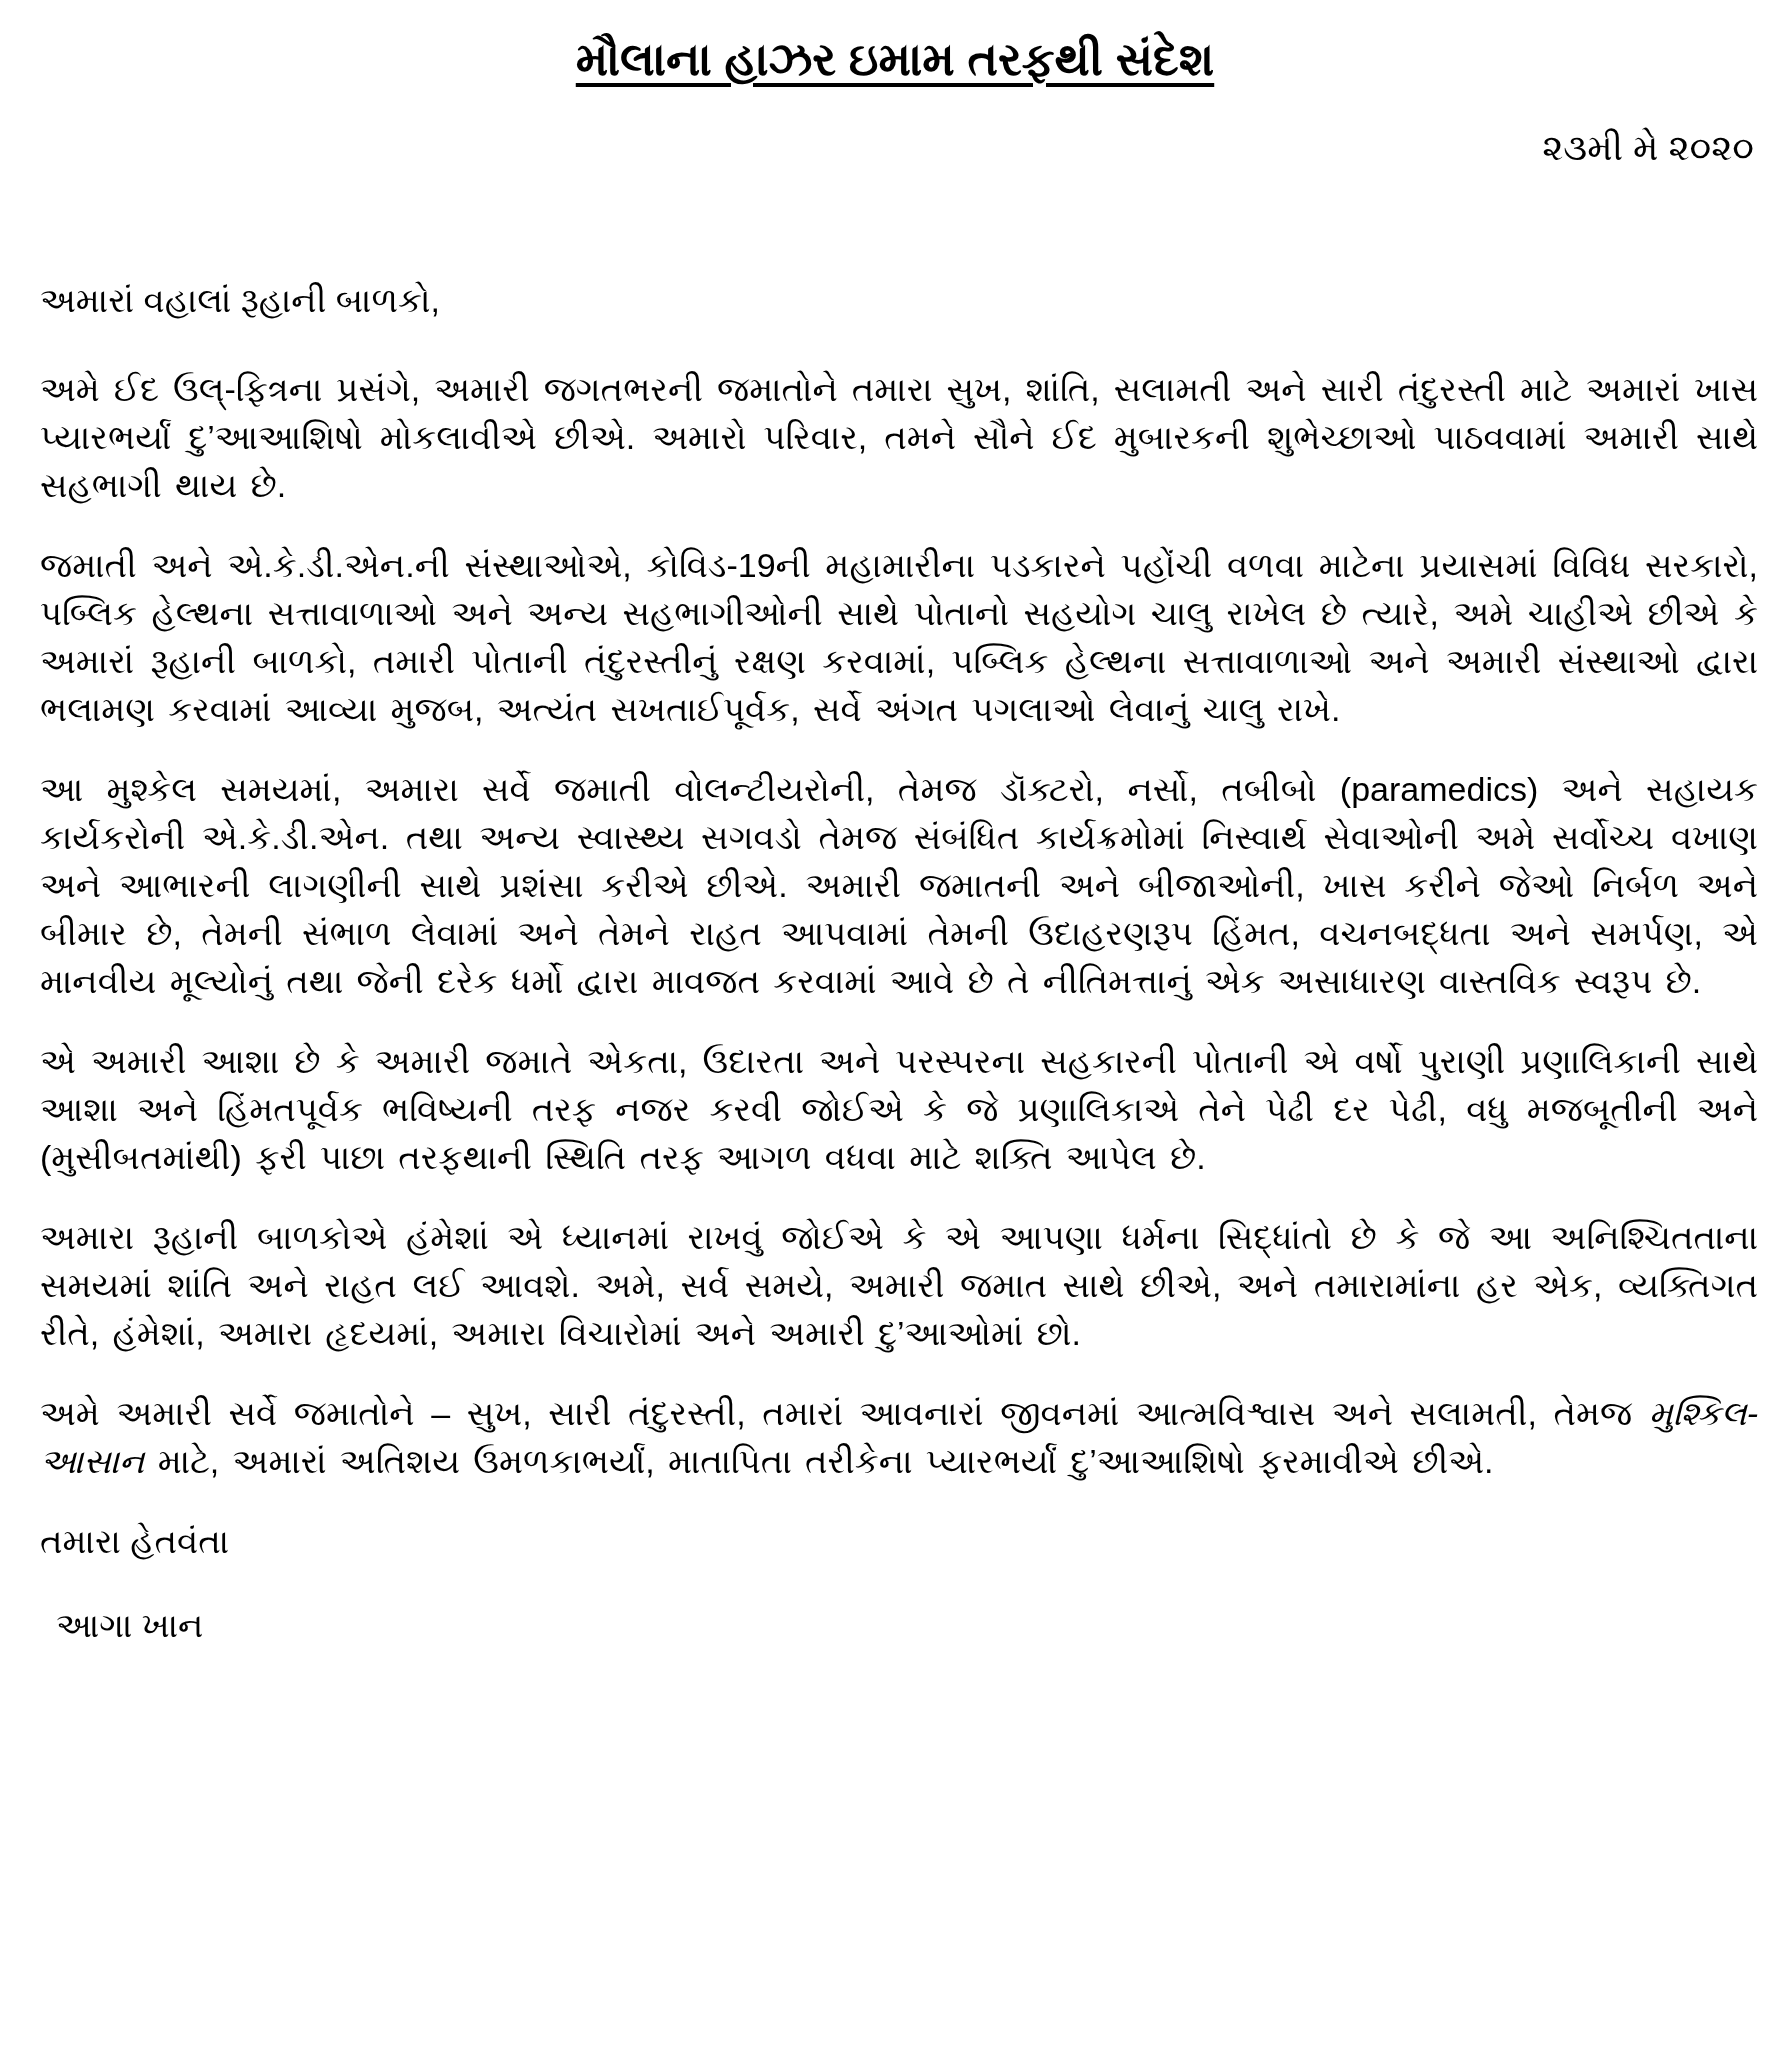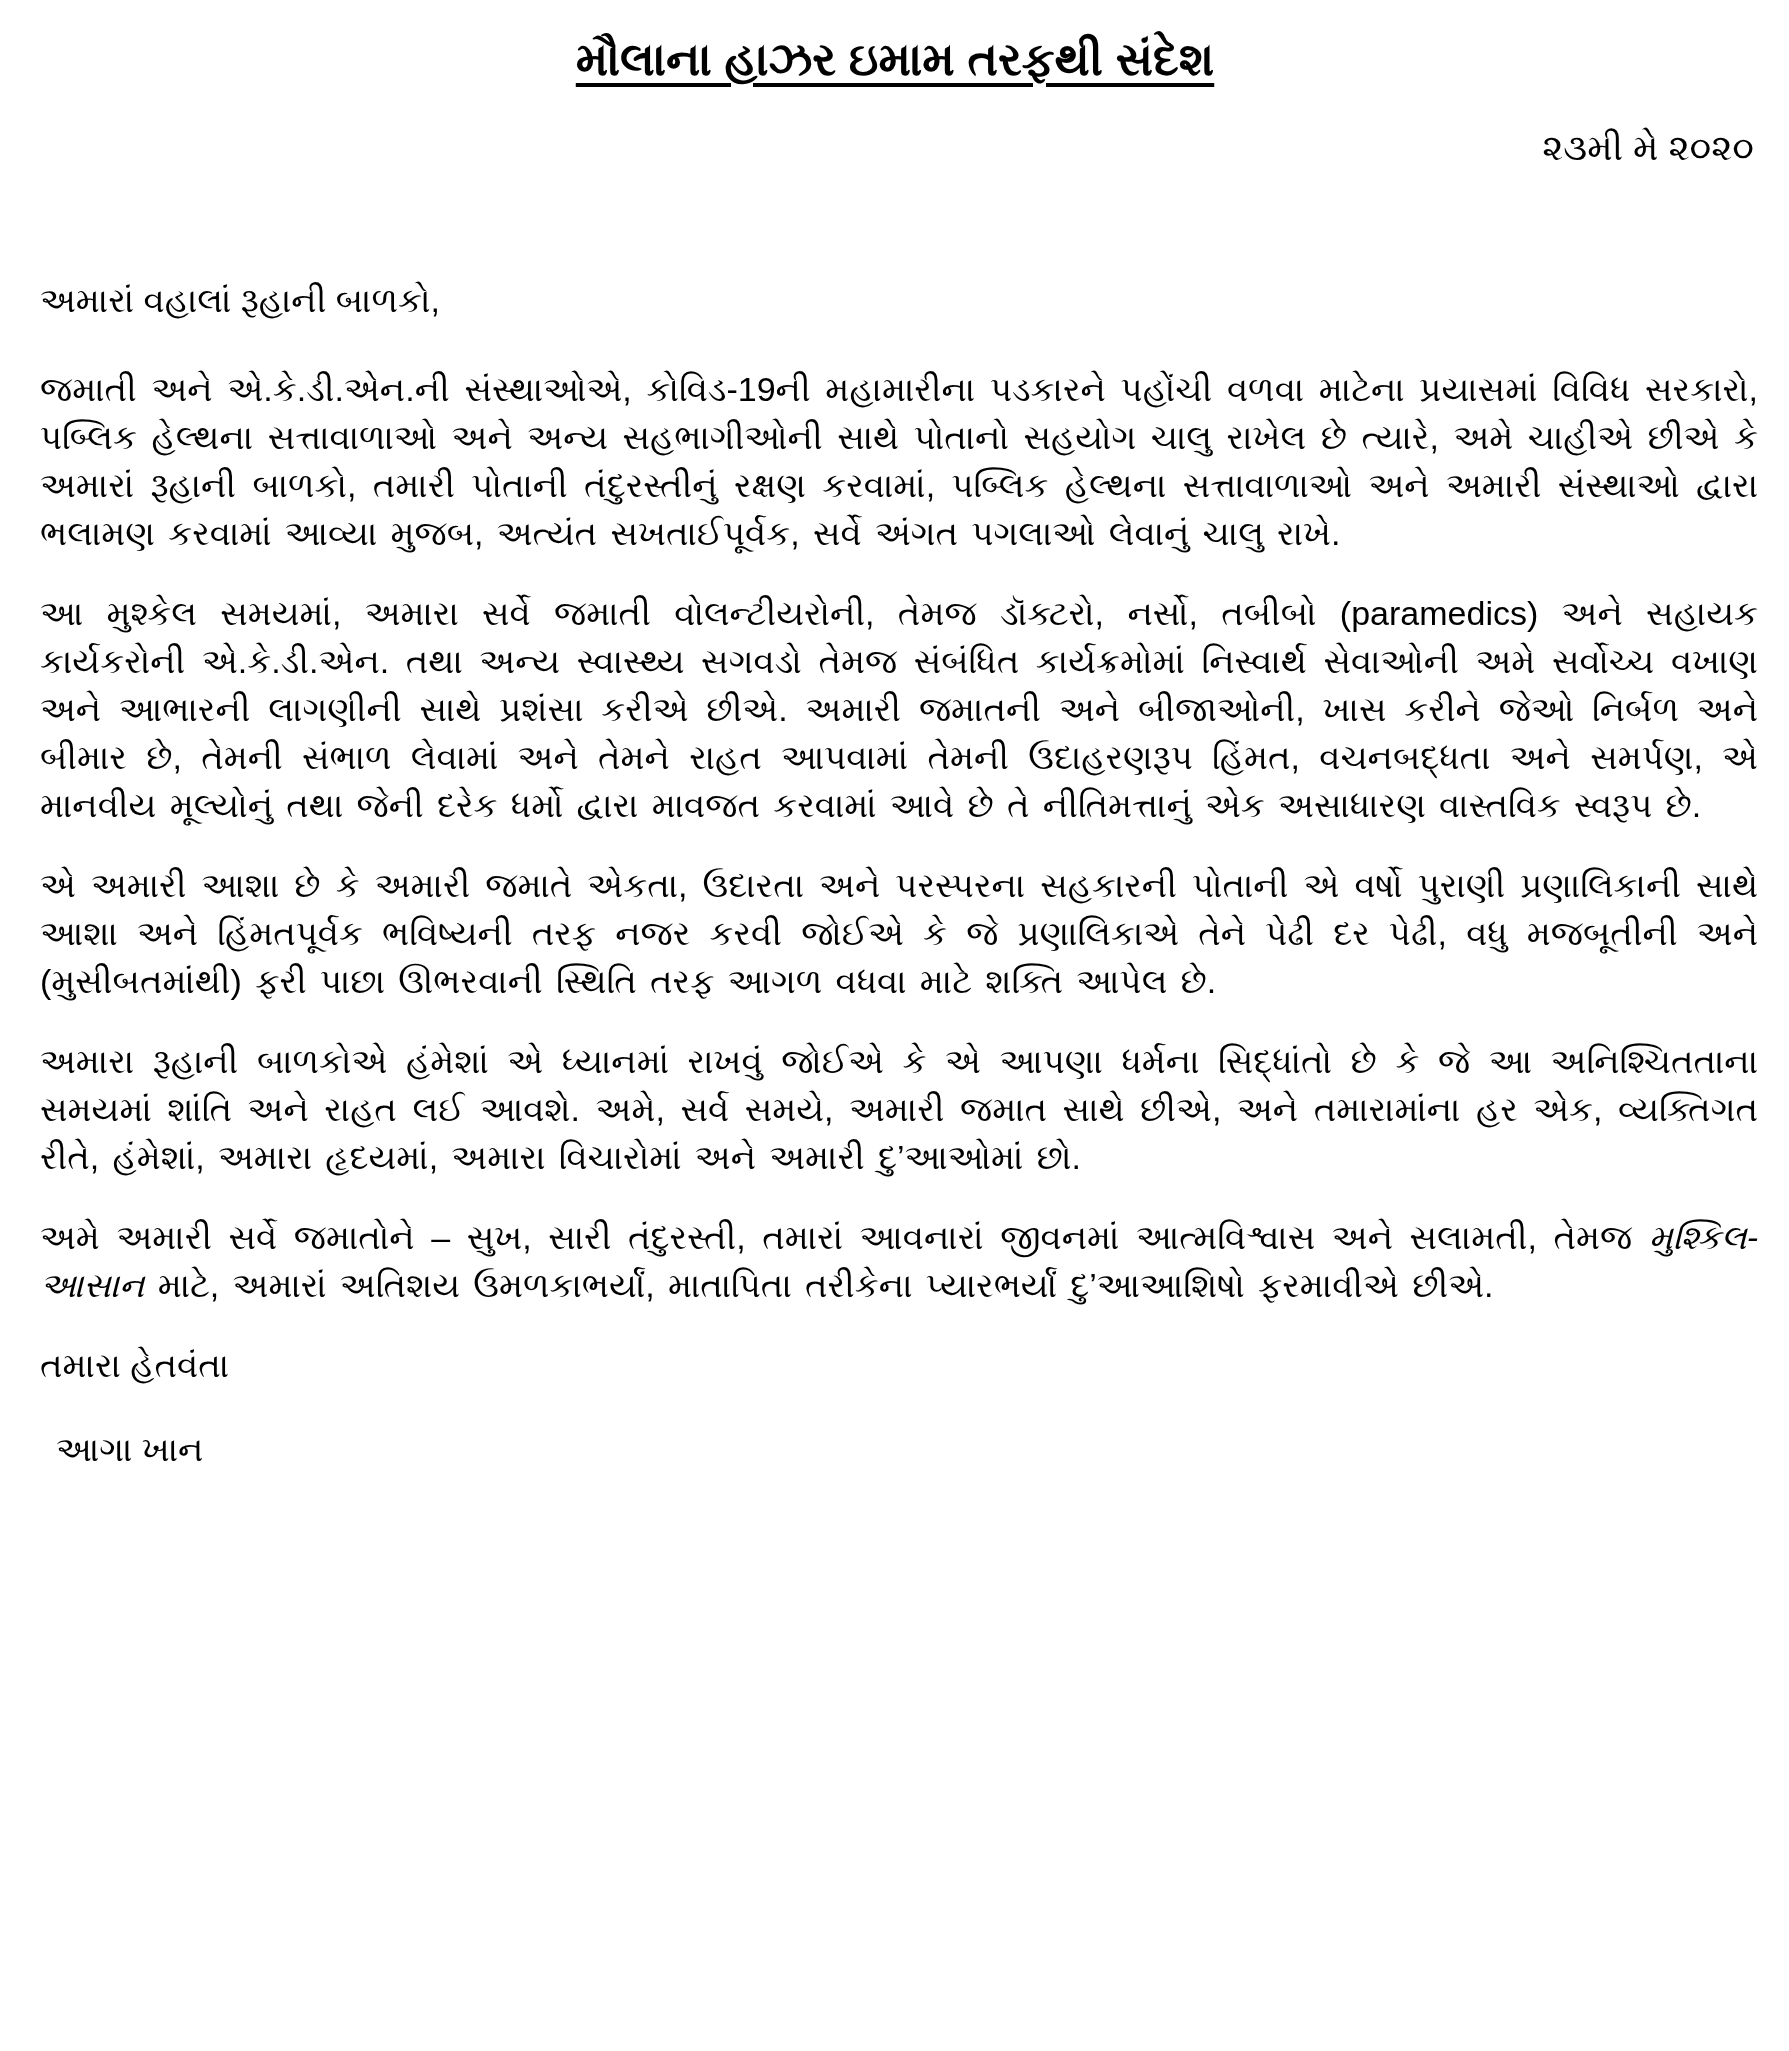--- a/index.html
+++ b/index.html
@@ -86,23 +86,24 @@
 <div class="page">
   <h1 class="title">
     <span>મૌલાના હાઝર ઇમામ તરફથી સંદેશ</span>
   </h1>
 
   <p class="date">૨૩મી મે ૨૦૨૦</p>
 
   <div class="body">
     <p class="salutation">અમારાં વહાલાં રૂહાની બાળકો,</p>
 
+    <p class="para">અમે ઈદ ઉલ્-ફિત્રના પ્રસંગે, અમારી જગતભરની જમાતોને તમારા સુખ, શાંતિ, સલામતી અને સારી તંદુરસ્તી માટે અમારાં ખાસ પ્યારભર્યાં દુ’આઆશિષો મોકલાવીએ છીએ. અમારો પરિવાર, તમને સૌને ઈદ મુબારકની શુભેચ્છાઓ પાઠવવામાં અમારી સાથે સહભાગી થાય છે.</p>
     <p class="para">જમાતી અને એ.કે.ડી.એન.ની સંસ્થાઓએ, કોવિડ-19ની મહામારીના પડકારને પહોંચી વળવા માટેના પ્રયાસમાં વિવિધ સરકારો, પબ્લિક હેલ્થના સત્તાવાળાઓ અને અન્ય સહભાગીઓની સાથે પોતાનો સહયોગ ચાલુ રાખેલ છે ત્યારે, અમે ચાહીએ છીએ કે અમારાં રૂહાની બાળકો, તમારી પોતાની તંદુરસ્તીનું રક્ષણ કરવામાં, પબ્લિક હેલ્થના સત્તાવાળાઓ અને અમારી સંસ્થાઓ દ્વારા ભલામણ કરવામાં આવ્યા મુજબ, અત્યંત સખતાઈપૂર્વક, સર્વે અંગત પગલાઓ લેવાનું ચાલુ રાખે.</p>
     <p class="para">આ મુશ્કેલ સમયમાં, અમારા સર્વે જમાતી વોલન્ટીયરોની, તેમજ ડૉક્ટરો, નર્સો, તબીબો (paramedics) અને સહાયક કાર્યકરોની એ.કે.ડી.એન. તથા અન્ય સ્વાસ્થ્ય સગવડો તેમજ સંબંધિત કાર્યક્રમોમાં નિસ્વાર્થ સેવાઓની અમે સર્વોચ્ચ વખાણ અને આભારની લાગણીની સાથે પ્રશંસા કરીએ છીએ. અમારી જમાતની અને બીજાઓની, ખાસ કરીને જેઓ નિર્બળ અને બીમાર છે, તેમની સંભાળ લેવામાં અને તેમને રાહત આપવામાં તેમની ઉદાહરણરૂપ હિંમત, વચનબદ્ધતા અને સમર્પણ, એ માનવીય મૂલ્યોનું તથા જેની દરેક ધર્મો દ્વારા માવજત કરવામાં આવે છે તે નીતિમત્તાનું એક અસાધારણ વાસ્તવિક સ્વરૂપ છે.</p>
-    <p class="para">એ અમારી આશા છે કે અમારી જમાતે એકતા, ઉદારતા અને પરસ્પરના સહકારની પોતાની એ વર્ષો પુરાણી પ્રણાલિકાની સાથે આશા અને હિંમતપૂર્વક ભવિષ્યની તરફ નજર કરવી જોઈએ કે જે પ્રણાલિકાએ તેને પેઢી દર પેઢી, વધુ મજબૂતીની અને (મુસીબતમાંથી) ફરી પાછા ઊભરવાની સ્થિતિ તરફ આગળ વધવા માટે શક્તિ આપેલ છે.</p>
+    <p class="para">એ અમારી આશા છે કે અમારી જમાતે એકતા, ઉદારતા અને પરસ્પરના સહકારની પોતાની એ વર્ષો પુરાણી પ્રણાલિકાની સાથે આશા અને હિંમતપૂર્વક ભવિષ્યની તરફ નજર કરવી જોઈએ કે જે પ્રણાલિકાએ તેને પેઢી દર પેઢી, વધુ મજબૂતીની અને (મુસીબતમાંથી) ફરી પાછા તરફથાની સ્થિતિ તરફ આગળ વધવા માટે શક્તિ આપેલ છે.</p>
     <p class="para">અમારા રૂહાની બાળકોએ હંમેશાં એ ધ્યાનમાં રાખવું જોઈએ કે એ આપણા ધર્મના સિદ્ધાંતો છે કે જે આ અનિશ્ચિતતાના સમયમાં શાંતિ અને રાહત લઈ આવશે. અમે, સર્વ સમયે, અમારી જમાત સાથે છીએ, અને તમારામાંના હર એક, વ્યક્તિગત રીતે, હંમેશાં, અમારા હૃદયમાં, અમારા વિચારોમાં અને અમારી દુ’આઓમાં છો.</p>
 
     <p class="para"><span>અમે અમારી સર્વે જમાતોને – સુખ, સારી તંદુરસ્તી, તમારાં આવનારાં જીવનમાં આત્મવિશ્વાસ અને સલામતી, તેમજ </span><em>મુશ્કિલ-આસાન</em><span> માટે, અમારાં અતિશય ઉમળકાભર્યાં, માતાપિતા તરીકેના પ્યારભર્યાં દુ’આઆશિષો ફરમાવીએ છીએ.</span></p>
 
     <p class="closing">તમારા હેતવંતા</p>
     <p class="signature">આગા ખાન</p>
   </div>
 </div>
 
 

